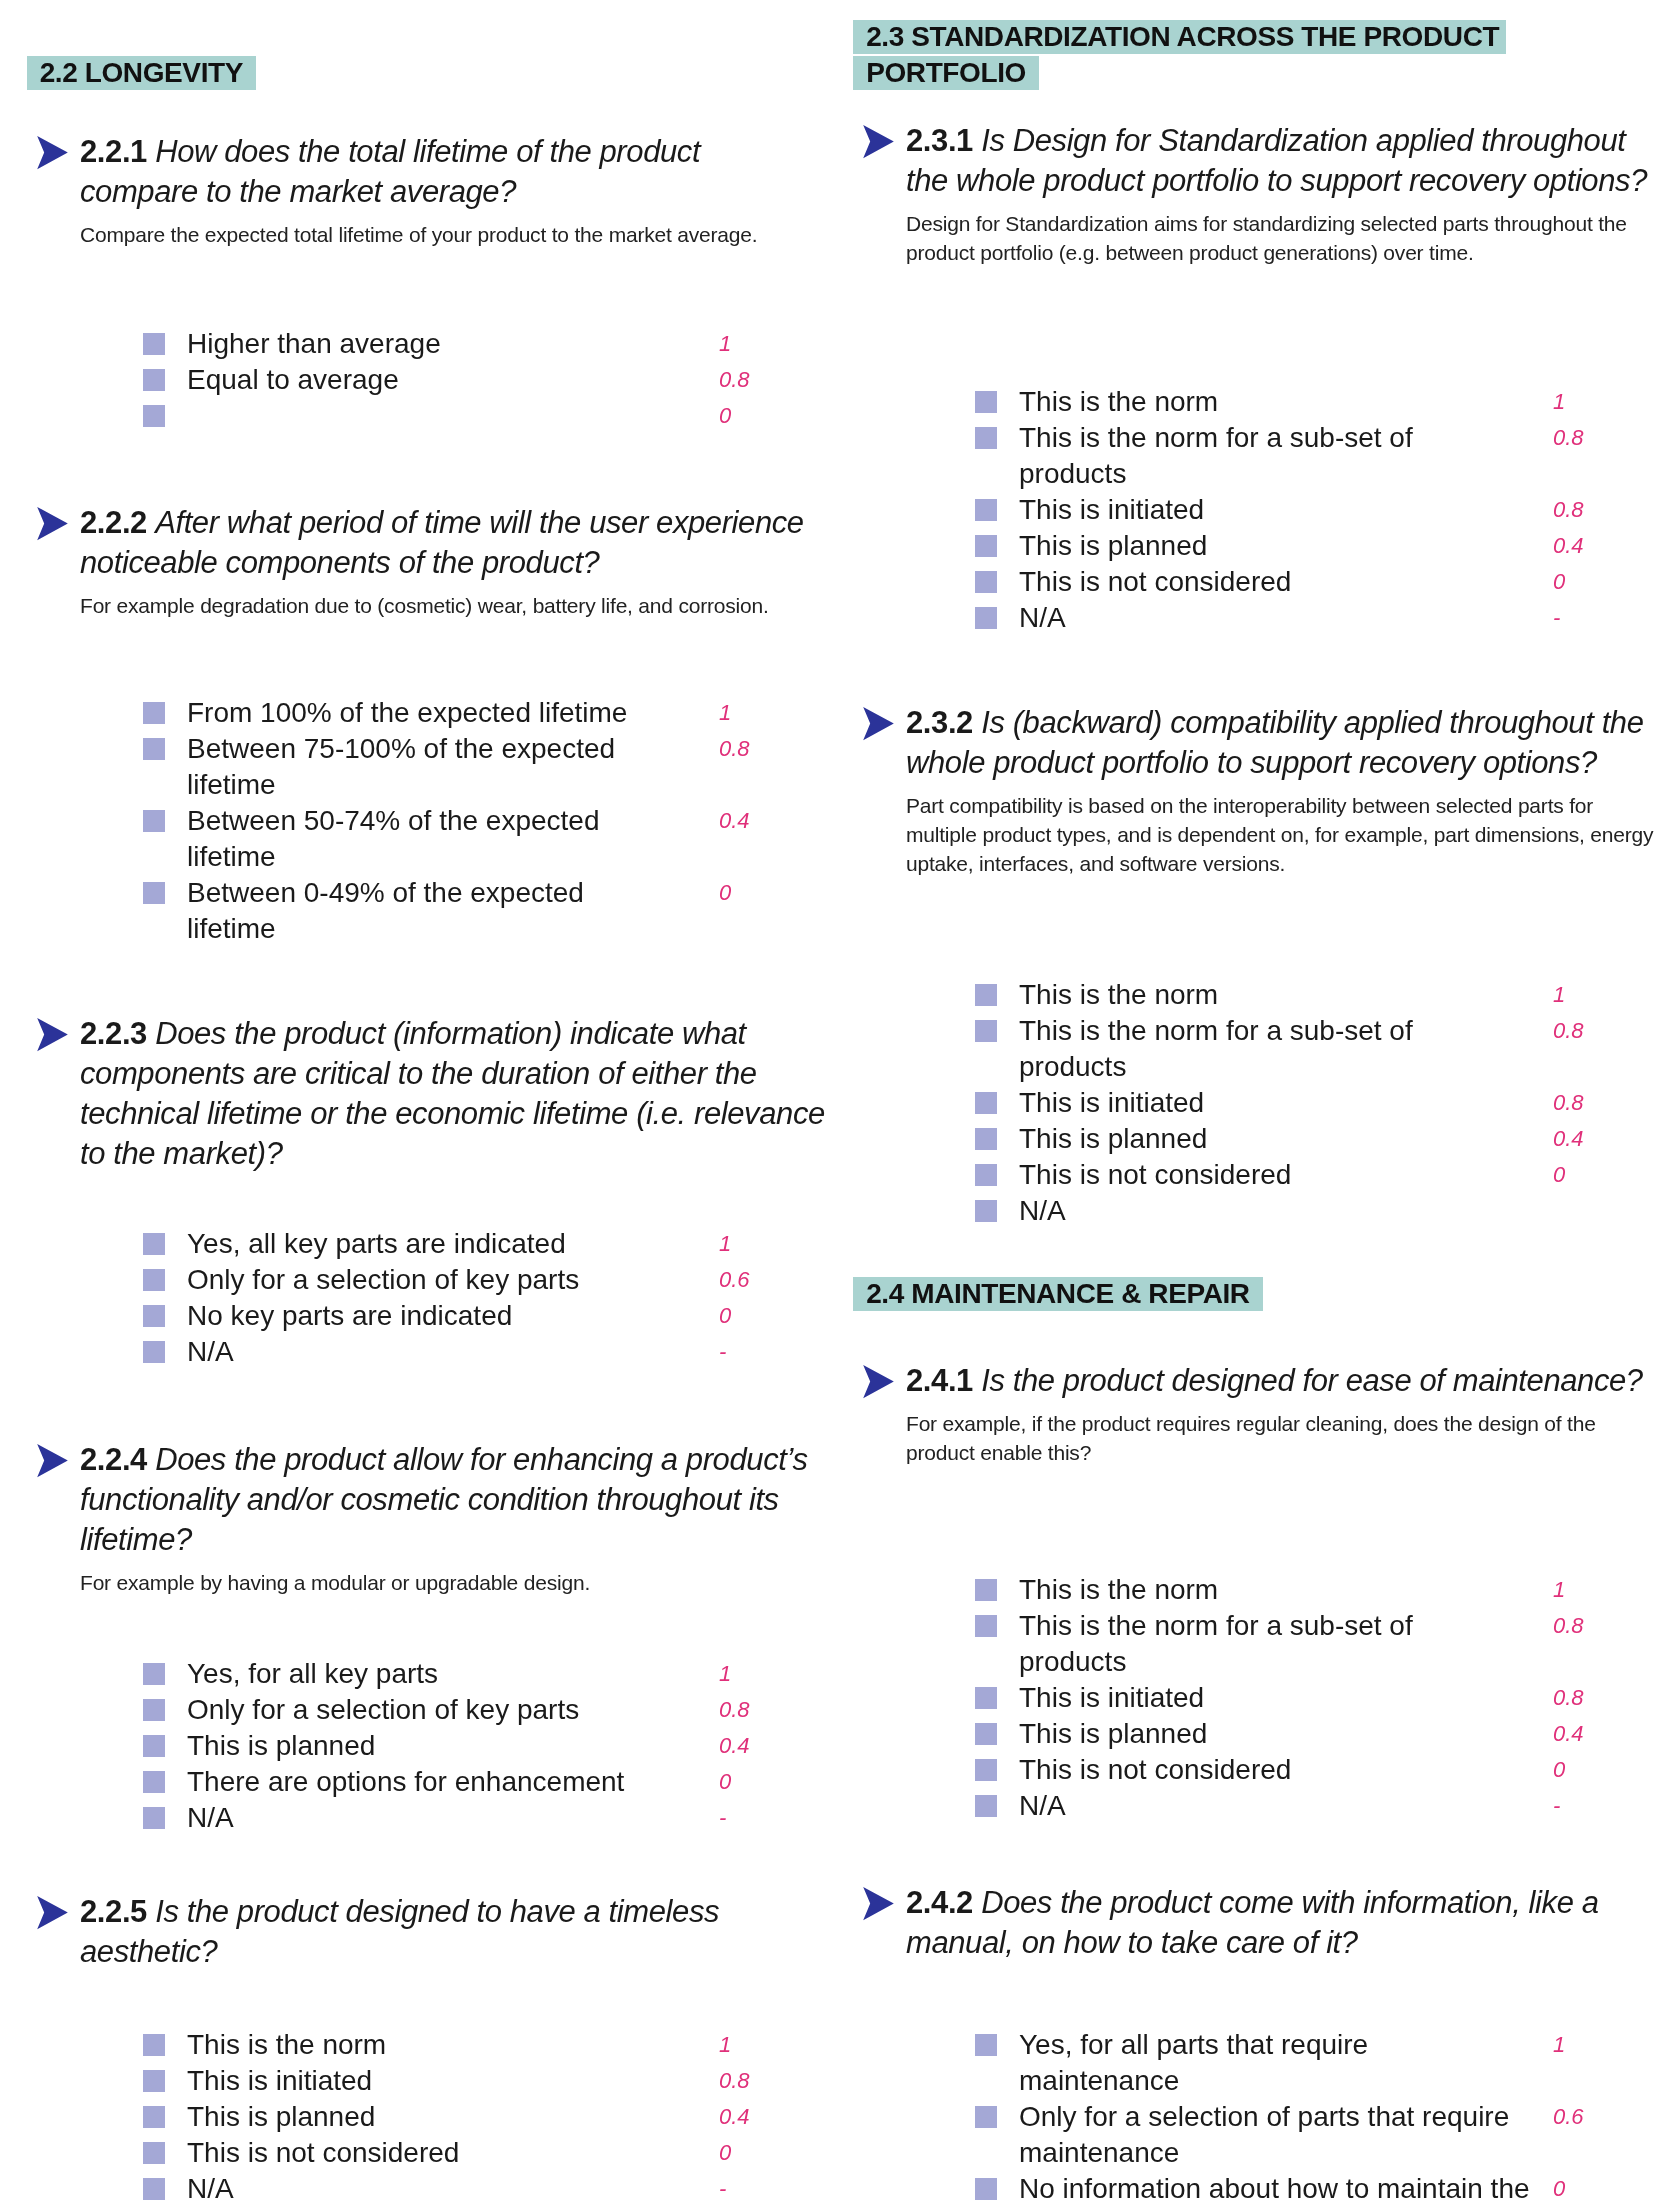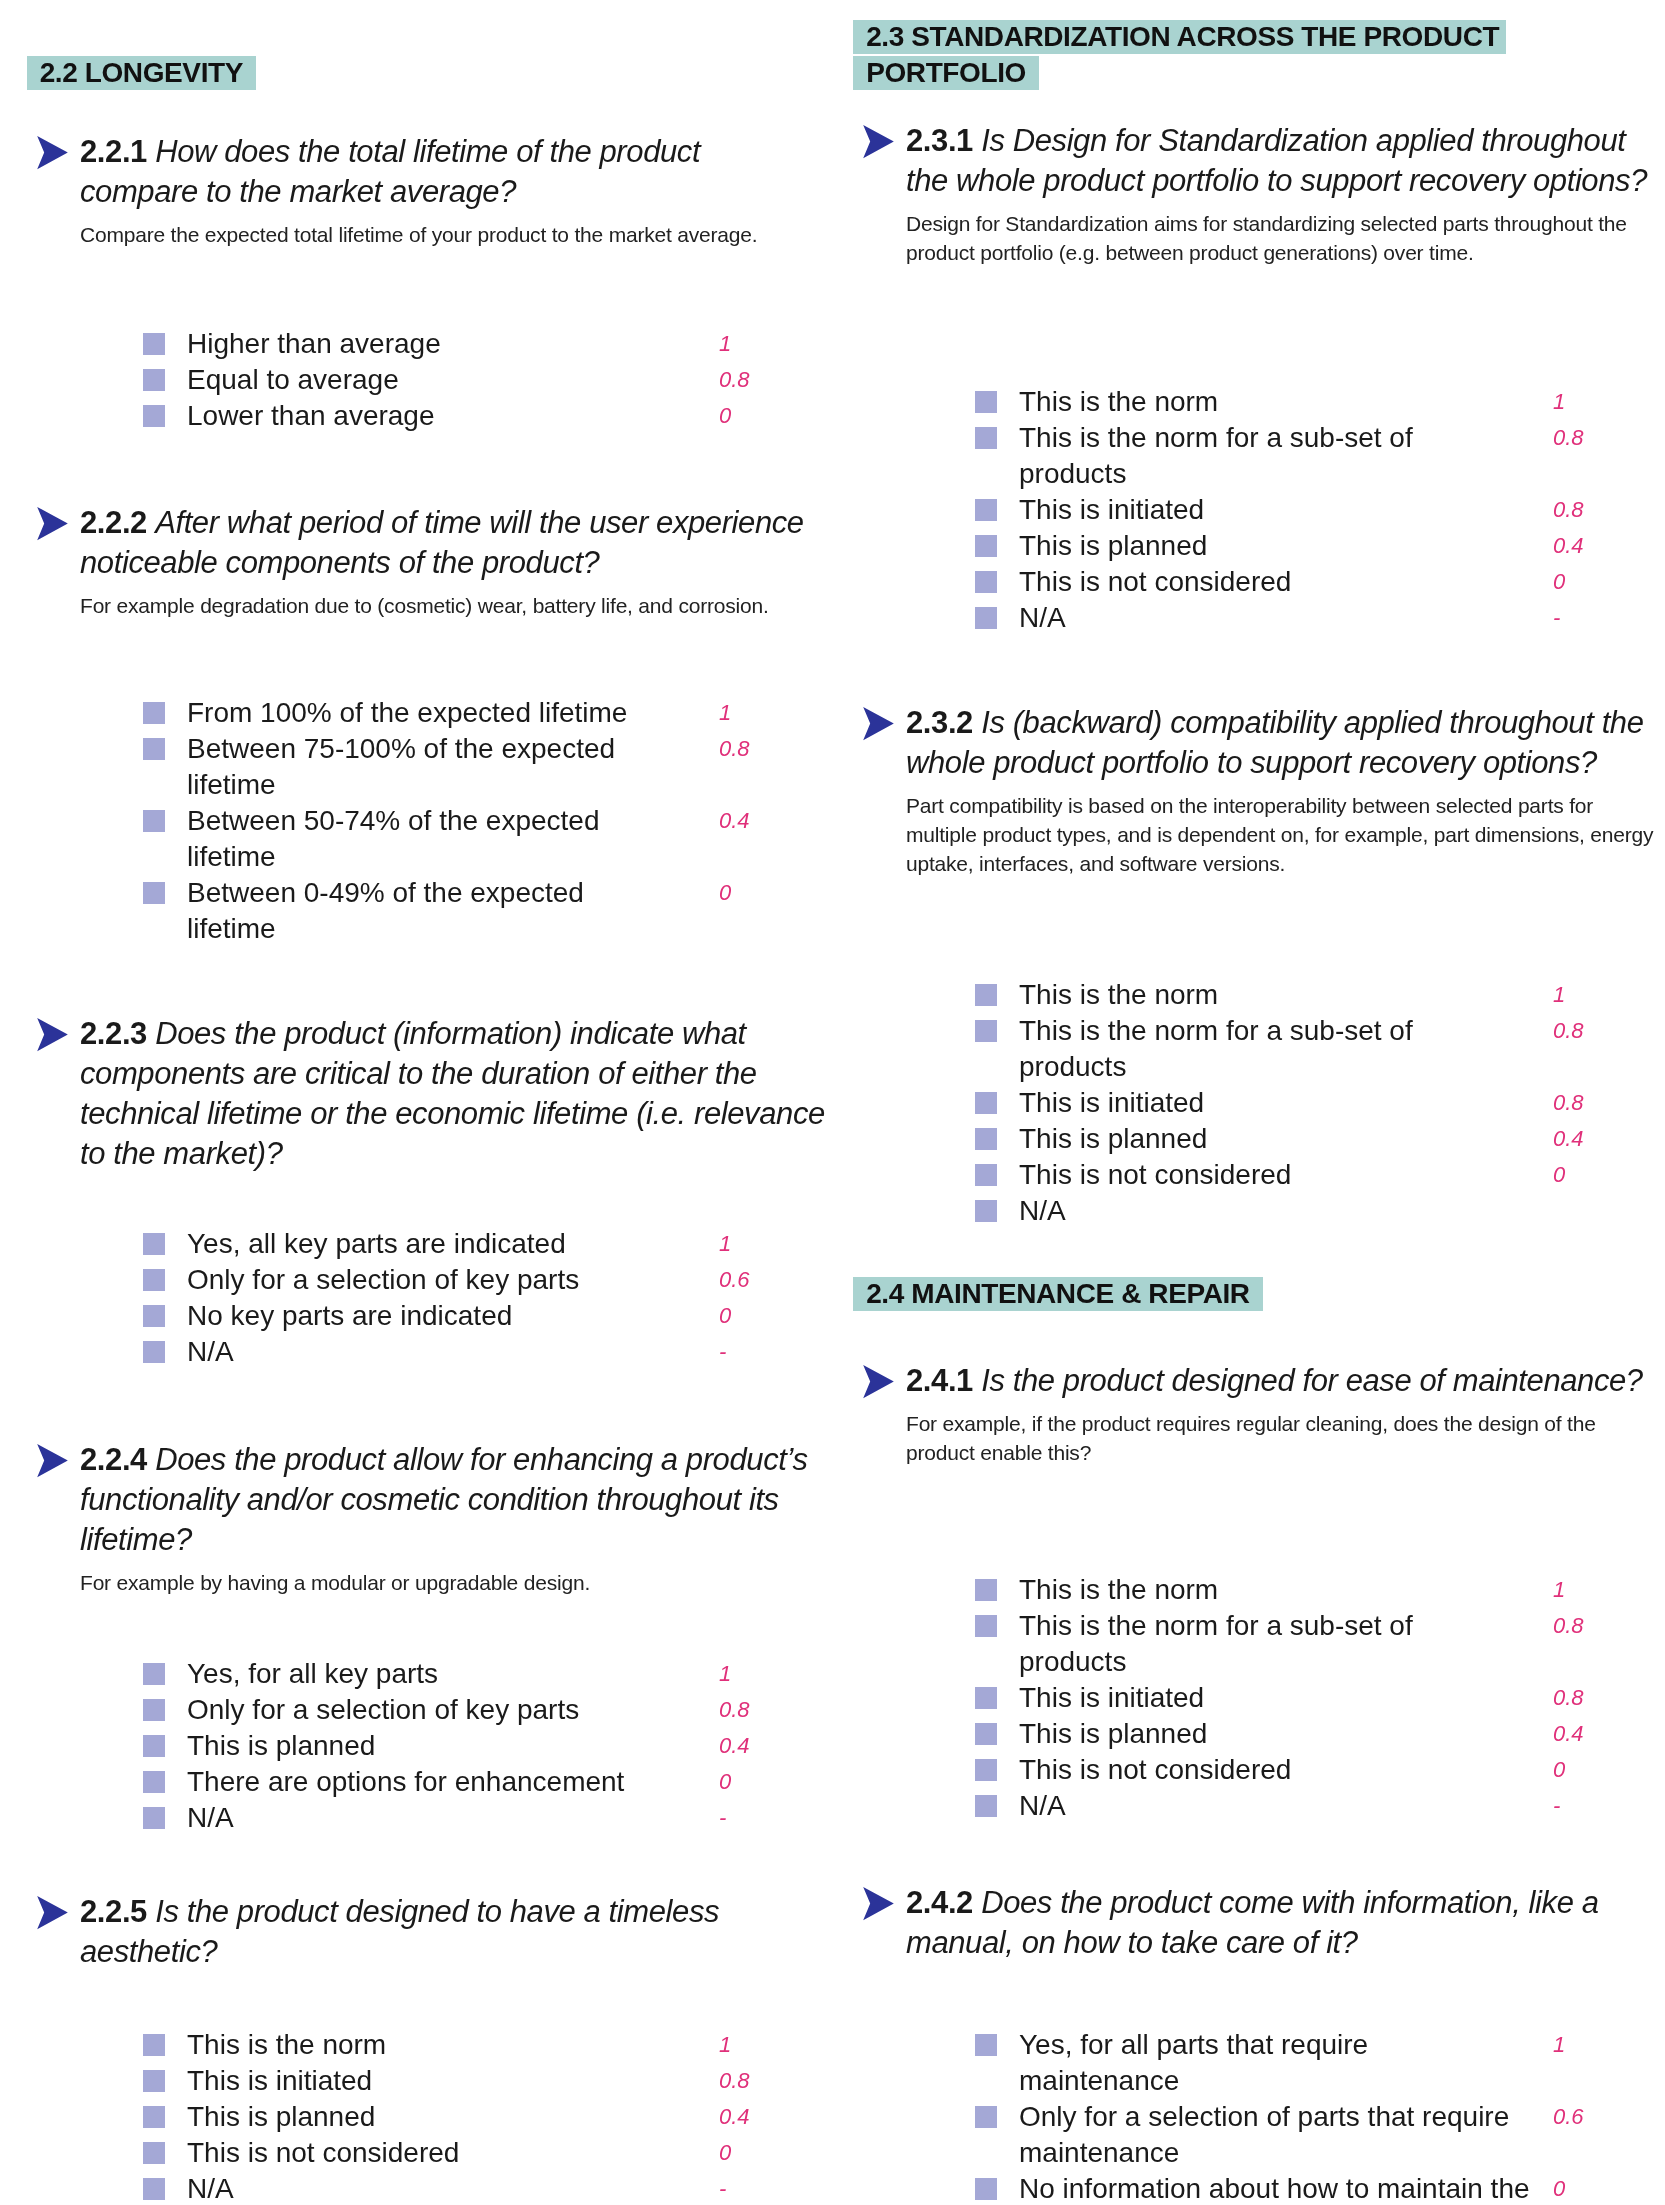--- a/index.html
+++ b/index.html
@@ -62,21 +62,20 @@
       <span class="label" style="width:459px;">Higher than average</span>
       <span class="score" style="left:576px;">1</span>
     </div>
   <div class="opt">
       <span class="box"></span>
       <span class="label" style="width:459px;">Equal to average</span>
       <span class="score" style="left:576px;">0.8</span>
     </div>
   <div class="opt">
       <span class="box"></span>
-      <span class="label" style="width:459px;">Lower than average</span>
       <span class="score" style="left:576px;">0</span>
     </div>
 </div>
 
 <div class="q-block" style="left:80px; top:503px; width:750px;">
   <div class="q-title">
     <svg class="arrow" viewBox="0 0 74 80" width="33" height="35">
         <use href="#arrow-shape"></use>
       </svg>
     <span class="q-num">2.2.2</span>

